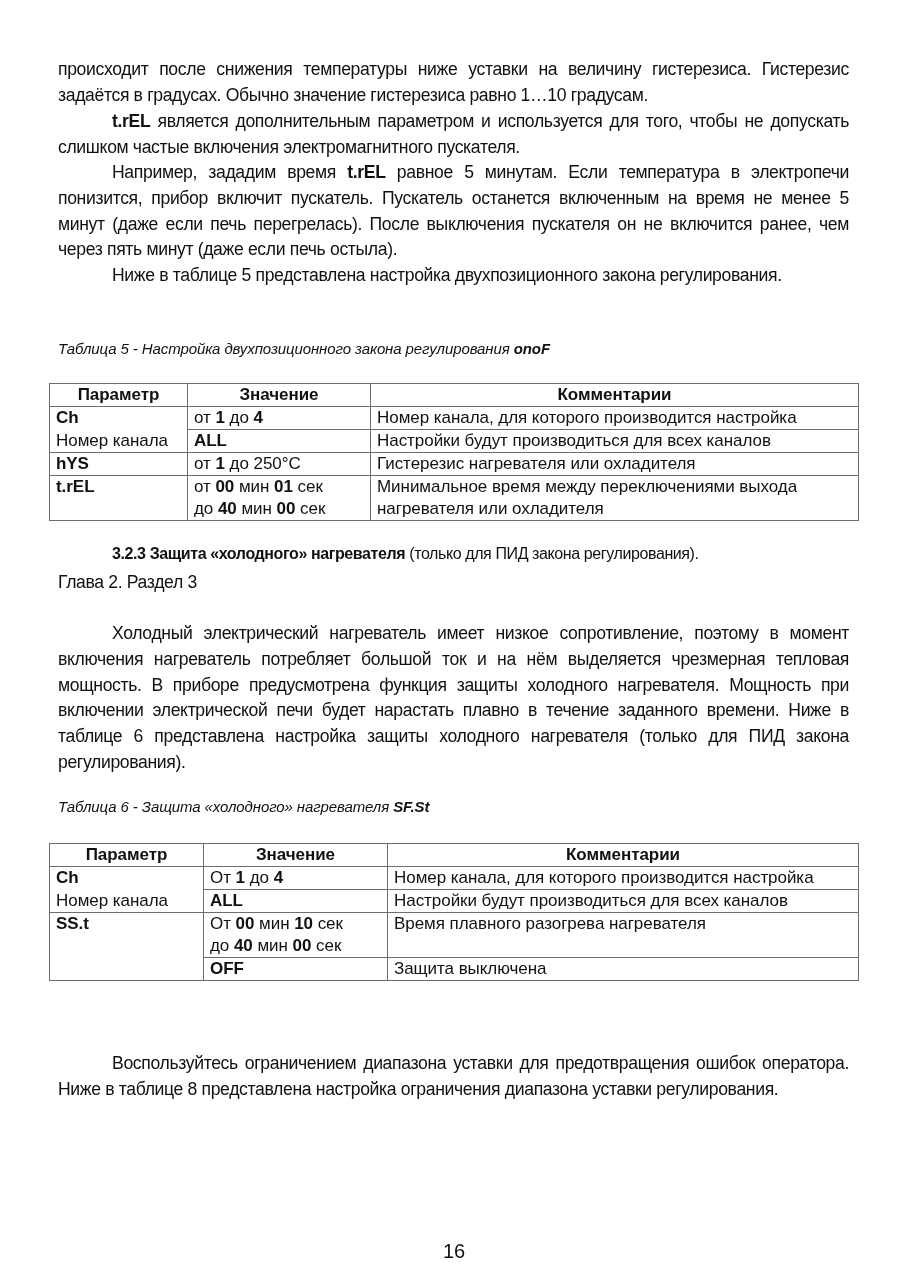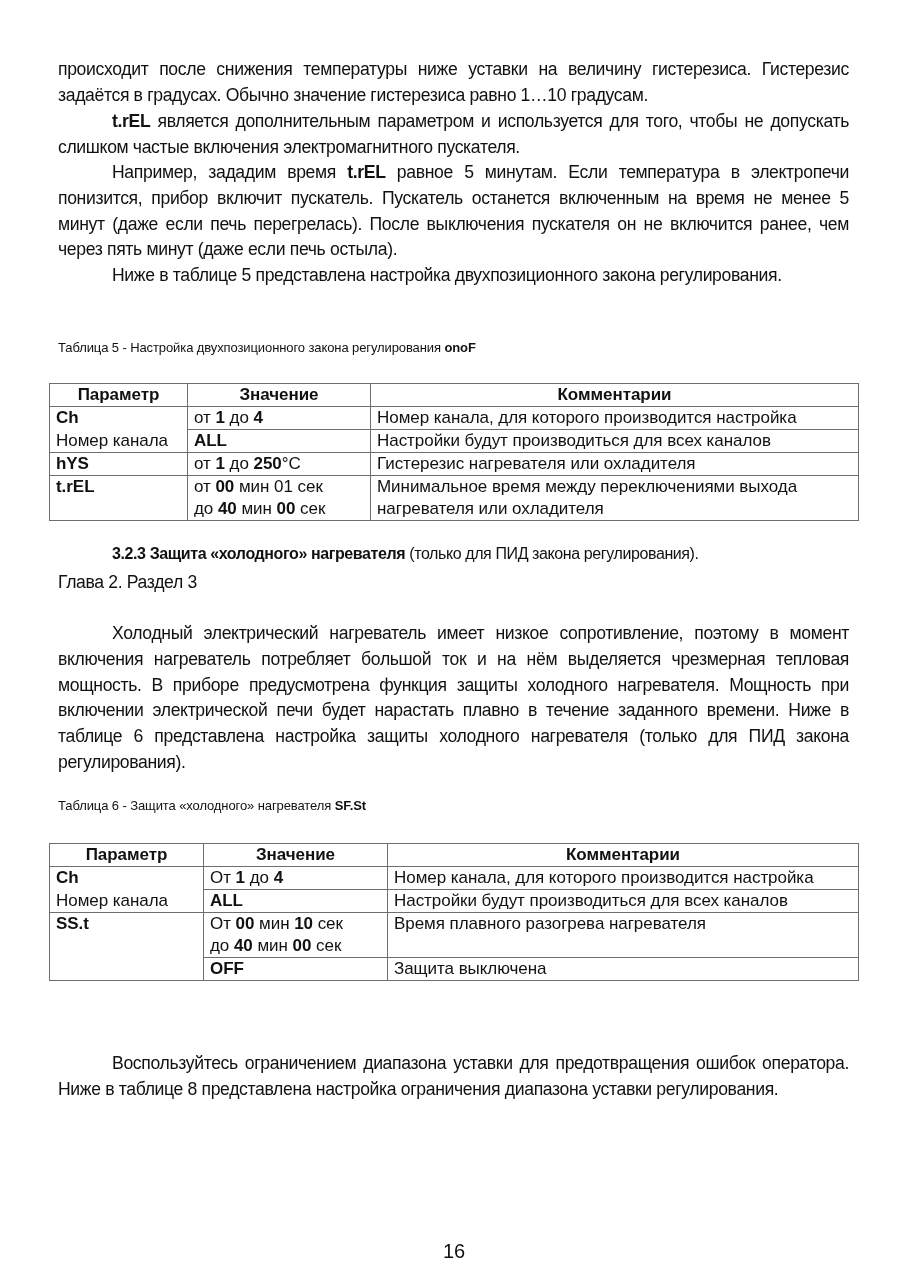--- a/index.html
+++ b/index.html
@@ -10,22 +10,22 @@
     .page { position: absolute; left: 4px; top: 0; width: 900px; height: 1128px; }
     .para {
       position: absolute; left: 54px; width: 791px;
       font-family: "Liberation Sans Narrow", "Liberation Sans", sans-serif;
       font-size: 17.6px; line-height: 25.8px; text-align: justify;
       letter-spacing: -0.35px; margin: 0;
     }
     .para.indent { text-indent: 54px; }
     .para .b { font-weight: bold; }
     .caption {
-      position: absolute; left: 54px; font-size: 13px; letter-spacing: -0.1px;
-      margin: 0; white-space: nowrap;
+      position: absolute; left: 54px; font-size: 15px; letter-spacing: -0.1px;
+      margin: 0; white-space: nowrap; font-style: italic;
     }
     .caption .b { font-weight: bold; }
     table.tbl {
       position: absolute; left: 45px; border-collapse: collapse;
       font-size: 17px; letter-spacing: -0.05px;
     }
     table.tbl td, table.tbl th {
       border: 1px solid #6e6e6e; padding: 0 6px; height: 22px; line-height: 22px;
       vertical-align: top; text-align: left; font-weight: normal;
     }
@@ -73,27 +73,27 @@
       <td><span>от </span><span style="font-weight: bold;">1</span><span> до </span><span style="font-weight: bold;">4</span></td>
       <td>Номер канала, для которого производится настройка</td>
     </tr>
     <tr>
       <td class="noborder-t">Номер канала</td>
       <td><span style="font-weight: bold;">ALL</span></td>
       <td>Настройки будут производиться для всех каналов</td>
     </tr>
     <tr>
       <td class="b">hYS</td>
-      <td><span>от </span><span style="font-weight: bold;">1</span><span> до </span><span style="font-weight: bold;">250</span><span>°C</span></td>
+      <td><span>от </span><span style="font-weight: bold;">1</span><span> до </span><span style="font-weight: normal;">250</span><span>°C</span></td>
       <td>Гистерезис нагревателя или охладителя</td>
     </tr>
     <tr>
       <td class="b">t.rEL</td>
       <td>
-            <div><span>от </span><span style="font-weight: bold;">00</span><span> мин </span><span style="font-weight: normal;">01</span><span> сек</span></div>
+            <div><span>от </span><span style="font-weight: bold;">00</span><span> мин </span><span style="font-weight: bold;">01</span><span> сек</span></div>
             <div><span>до </span><span style="font-weight: bold;">40</span><span> мин </span><span style="font-weight: bold;">00</span><span> сек</span></div>
           </td>
       <td>
             <div>Минимальное время между переключениями выхода</div>
             <div>нагревателя или охладителя</div>
           </td>
     </tr>
   </tbody>
     </table>
 

